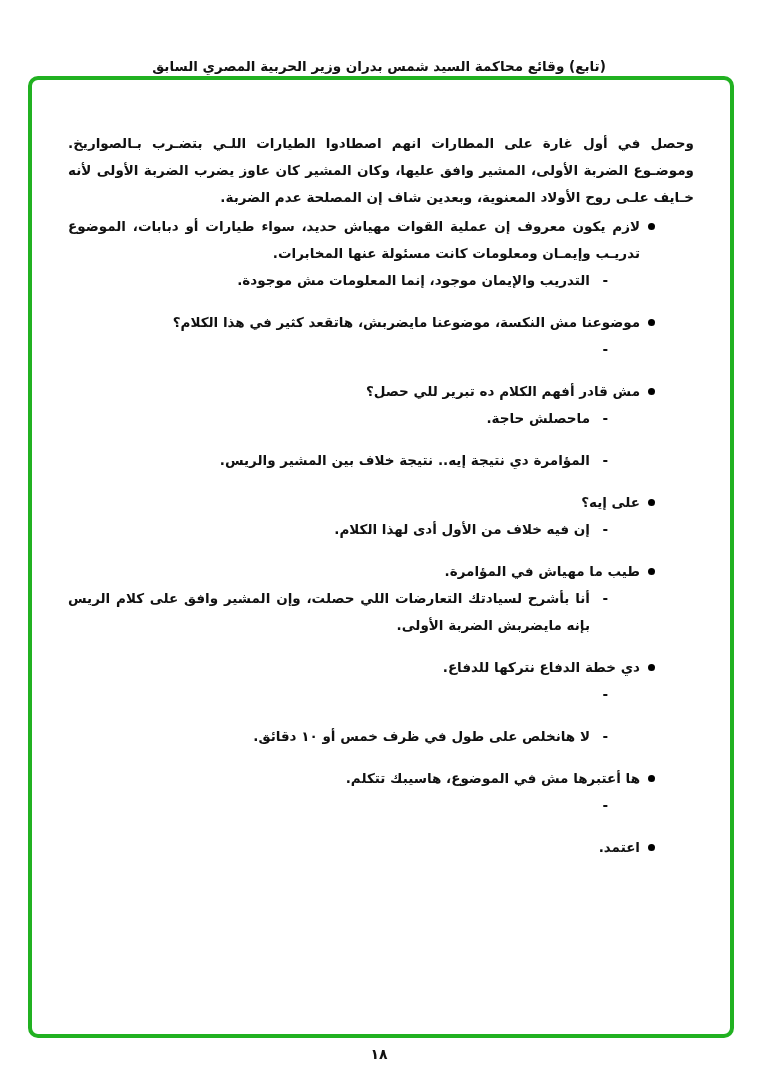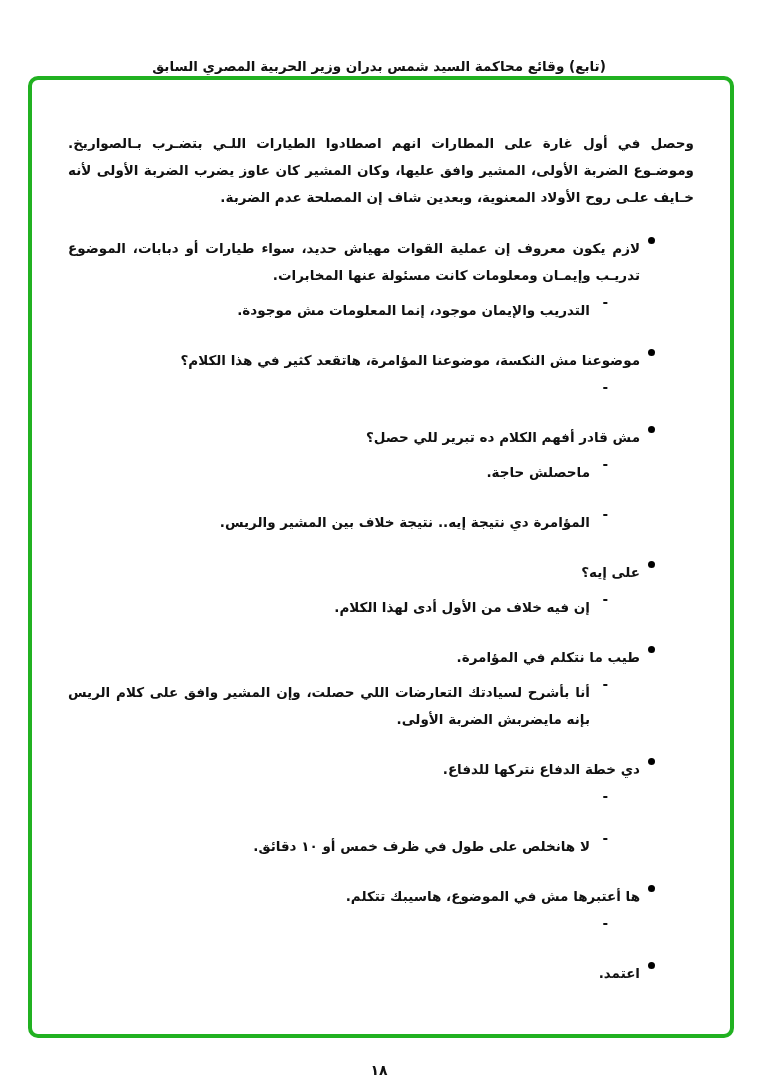--- a/index.html
+++ b/index.html
@@ -30,21 +30,21 @@
     padding: 50px 36px 0 36px;
     direction: rtl;
     background: #ffffff;
   }
   .intro {
     font-weight: bold;
     font-size: 13.5px;
     line-height: 27px;
     text-align: justify;
     text-align-last: right;
-    margin-bottom: 16px;
+    margin-bottom: 2px;
   }
   .group { margin-bottom: 15px; }
   .bullet-item, .dash-item {
     display: flex;
     direction: rtl;
     font-weight: bold;
     font-size: 13.5px;
     line-height: 27px;
   }
   .bullet-item { padding-right: 38px; }
@@ -60,25 +60,24 @@
     background: #000;
     border-radius: 50%;
   }
   .dash-item .marker {
     flex: none; width: 18px;
   }
   .txt {
     flex: 1 1 auto;
     text-align: justify;
     text-align-last: right;
-    margin-top: 8px;
   }
   .page-number {
     position: absolute;
-    bottom: 0; left: 0; width: 100%;
+    bottom: 16px; left: 0; width: 100%;
     text-align: center;
     font-weight: bold;
     font-size: 14px;
   }
 </style>
 </head>
 <body>
 
 <div class="page-header">(تابع) وقائع محاكمة السيد شمس بدران وزير الحربية المصري السابق</div>
 
@@ -91,21 +90,21 @@
           <span class="txt">لازم يكون معروف إن عملية القوات مهياش حديد، سواء طيارات أو دبابات، الموضوع تدريـب وإيمـان ومعلومات كانت مسئولة عنها المخابرات.</span>
         </div>
         <div class="dash-item">
           <span class="marker">-</span>
           <span class="txt">التدريب والإيمان موجود، إنما المعلومات مش موجودة.</span>
         </div>
       </div>
       <div class="group">
         <div class="bullet-item">
           <span class="marker"></span>
-          <span class="txt">موضوعنا مش النكسة، موضوعنا المؤامرة، هاتقعد كثير في هذا الكلام؟</span>
+          <span class="txt">موضوعنا مش النكسة، موضوعنا مايضربش، هاتقعد كثير في هذا الكلام؟</span>
         </div>
         <div class="dash-item">
           <span class="marker">-</span>
         </div>
       </div>
       <div class="group">
         <div class="bullet-item">
           <span class="marker"></span>
           <span class="txt">مش قادر أفهم الكلام ده تبرير للي حصل؟</span>
         </div>
@@ -126,21 +125,21 @@
           <span class="txt">على إيه؟</span>
         </div>
         <div class="dash-item">
           <span class="marker">-</span>
           <span class="txt">إن فيه خلاف من الأول أدى لهذا الكلام.</span>
         </div>
       </div>
       <div class="group">
         <div class="bullet-item">
           <span class="marker"></span>
-          <span class="txt">طيب ما نتكلم في المؤامرة.</span>
+          <span class="txt">طيب ما مهياش في المؤامرة.</span>
         </div>
         <div class="dash-item">
           <span class="marker">-</span>
           <span class="txt">أنا بأشرح لسيادتك التعارضات اللي حصلت، وإن المشير وافق على كلام الريس بإنه مايضربش الضربة الأولى.</span>
         </div>
       </div>
       <div class="group">
         <div class="bullet-item">
           <span class="marker"></span>
           <span class="txt">دي خطة الدفاع نتركها للدفاع.</span>

